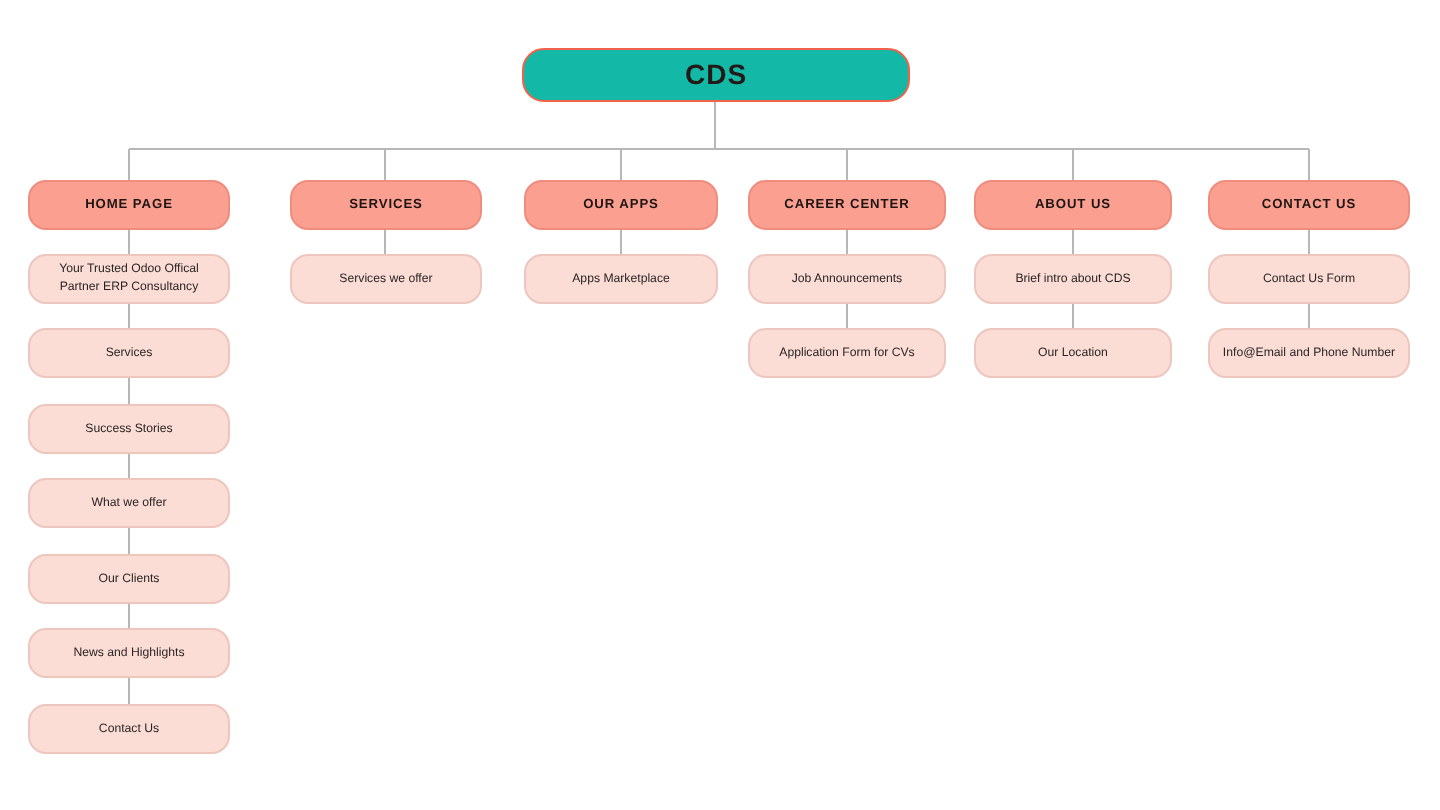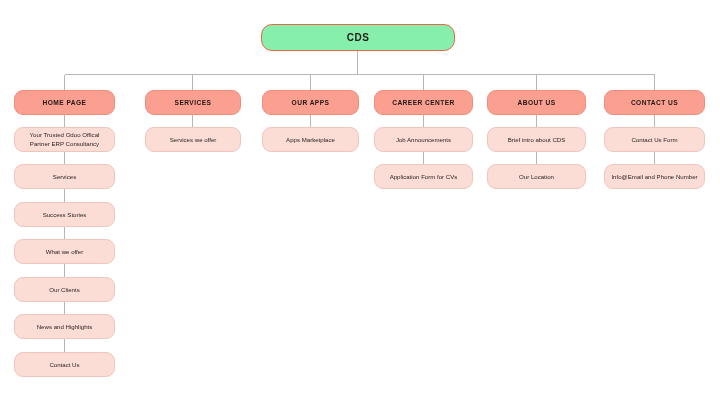--- a/index.html
+++ b/index.html
@@ -35,24 +35,24 @@
     justify-content: center;
     text-align: center;
     border-radius: 9px;
     border: 1px solid #e8b9ae;
     color: #1c1c1c;
     line-height: 1.18;
     padding: 2px 5px;
     overflow: hidden;
   }
   .node-root {
-    background: #86efac;
+    background: #14b8a6;
     border: 1px solid #f2624a;
     border-radius: 11px;
-    font-size: 10px;
+    font-size: 14px;
     font-weight: bold;
     letter-spacing: 0.5px;
     color: #231a18;
   }
   .node-section {
     background: #fba091;
     border: 1px solid #ef8c7c;
     font-size: 6.6px;
     font-weight: bold;
     letter-spacing: 0.45px;

